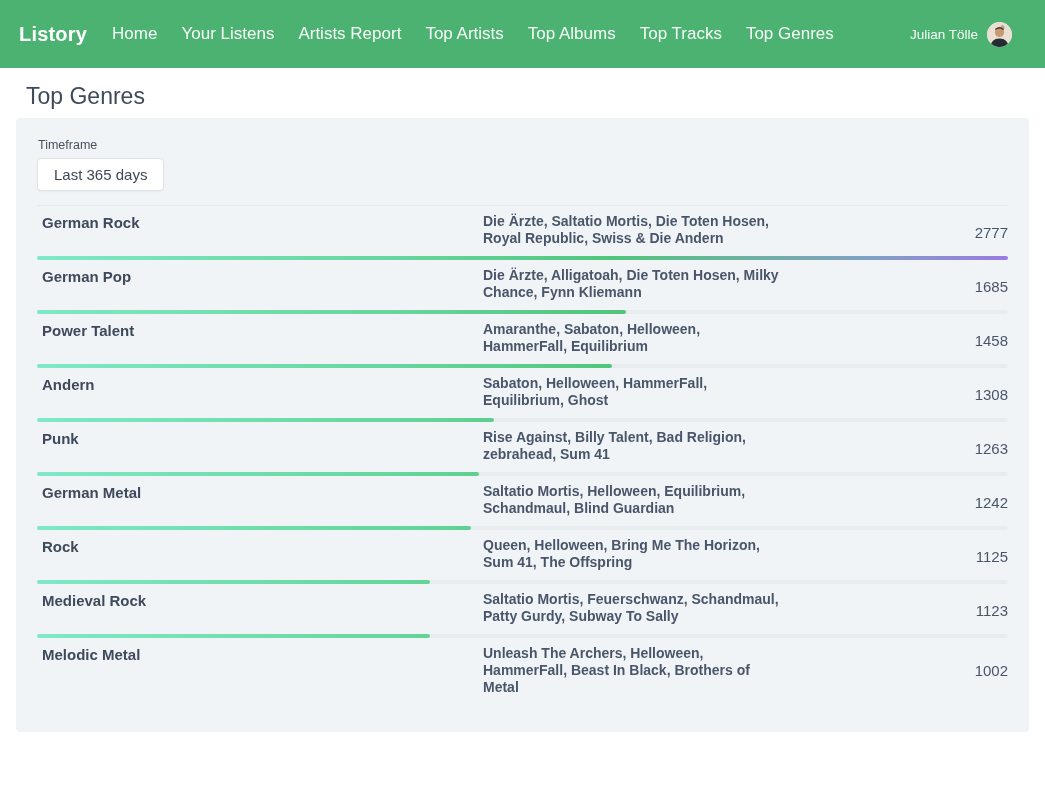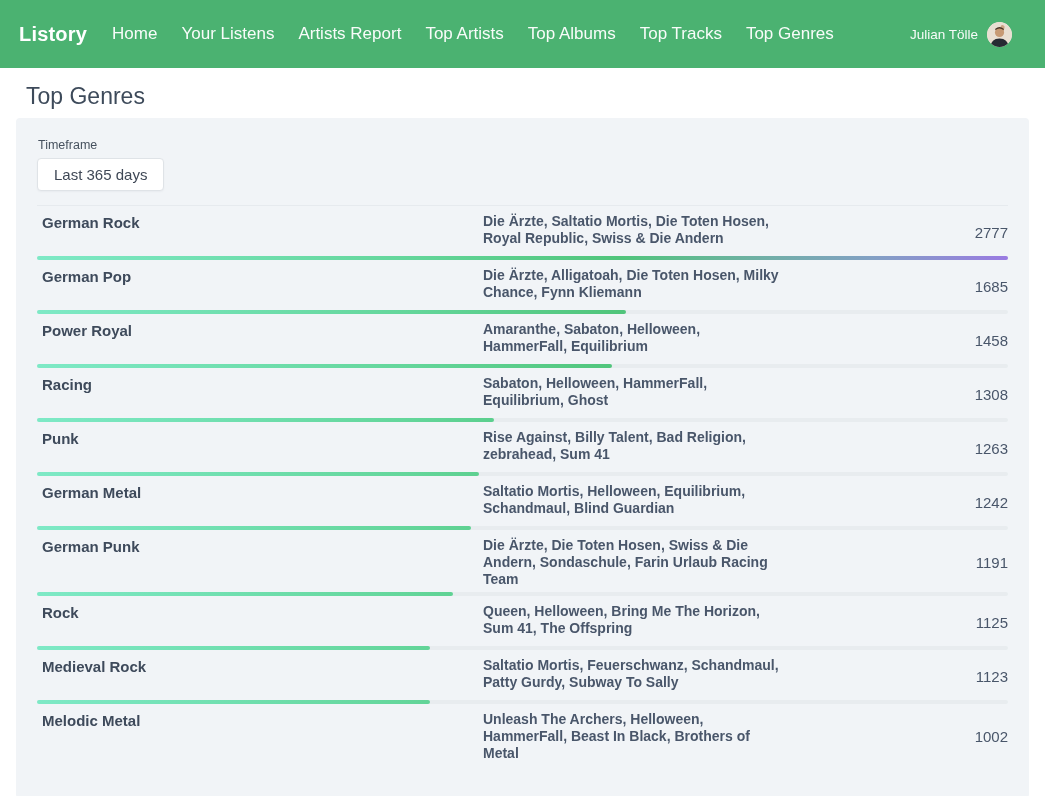--- a/index.html
+++ b/index.html
@@ -134,30 +134,30 @@
       <div class="genre-row">
         <div class="genre-name">German Pop</div>
         <div class="genre-artists">Die Ärzte, Alligatoah, Die Toten Hosen, Milky Chance, Fynn Kliemann</div>
         <div class="genre-count">1685</div>
         <div class="bar-track">
           <div class="bar-fill" style="width: 60.677%; background-size: 164.807% 100%;"></div>
         </div>
       </div>
 
       <div class="genre-row">
-        <div class="genre-name">Power Royal</div>
+        <div class="genre-name">Power Talent</div>
         <div class="genre-artists">Amaranthe, Sabaton, Helloween, HammerFall, Equilibrium</div>
         <div class="genre-count">1458</div>
         <div class="bar-track">
           <div class="bar-fill" style="width: 59.2006%; background-size: 168.917% 100%;"></div>
         </div>
       </div>
 
       <div class="genre-row">
-        <div class="genre-name">Racing</div>
+        <div class="genre-name">Andern</div>
         <div class="genre-artists">Sabaton, Helloween, HammerFall, Equilibrium, Ghost</div>
         <div class="genre-count">1308</div>
         <div class="bar-track">
           <div class="bar-fill" style="width: 47.1012%; background-size: 212.309% 100%;"></div>
         </div>
       </div>
 
       <div class="genre-row">
         <div class="genre-name">Punk</div>
         <div class="genre-artists">Rise Against, Billy Talent, Bad Religion, zebrahead, Sum 41</div>
@@ -169,28 +169,20 @@
 
       <div class="genre-row">
         <div class="genre-name">German Metal</div>
         <div class="genre-artists">Saltatio Mortis, Helloween, Equilibrium, Schandmaul, Blind Guardian</div>
         <div class="genre-count">1242</div>
         <div class="bar-track">
           <div class="bar-fill" style="width: 44.7245%; background-size: 223.591% 100%;"></div>
         </div>
       </div>
 
-      <div class="genre-row">
-        <div class="genre-name">German Punk</div>
-        <div class="genre-artists">Die Ärzte, Die Toten Hosen, Swiss &amp; Die Andern, Sondaschule, Farin Urlaub Racing Team</div>
-        <div class="genre-count">1191</div>
-        <div class="bar-track">
-          <div class="bar-fill" style="width: 42.888%; background-size: 233.165% 100%;"></div>
-        </div>
-      </div>
 
       <div class="genre-row">
         <div class="genre-name">Rock</div>
         <div class="genre-artists">Queen, Helloween, Bring Me The Horizon, Sum 41, The Offspring</div>
         <div class="genre-count">1125</div>
         <div class="bar-track">
           <div class="bar-fill" style="width: 40.5113%; background-size: 246.844% 100%;"></div>
         </div>
       </div>
 

